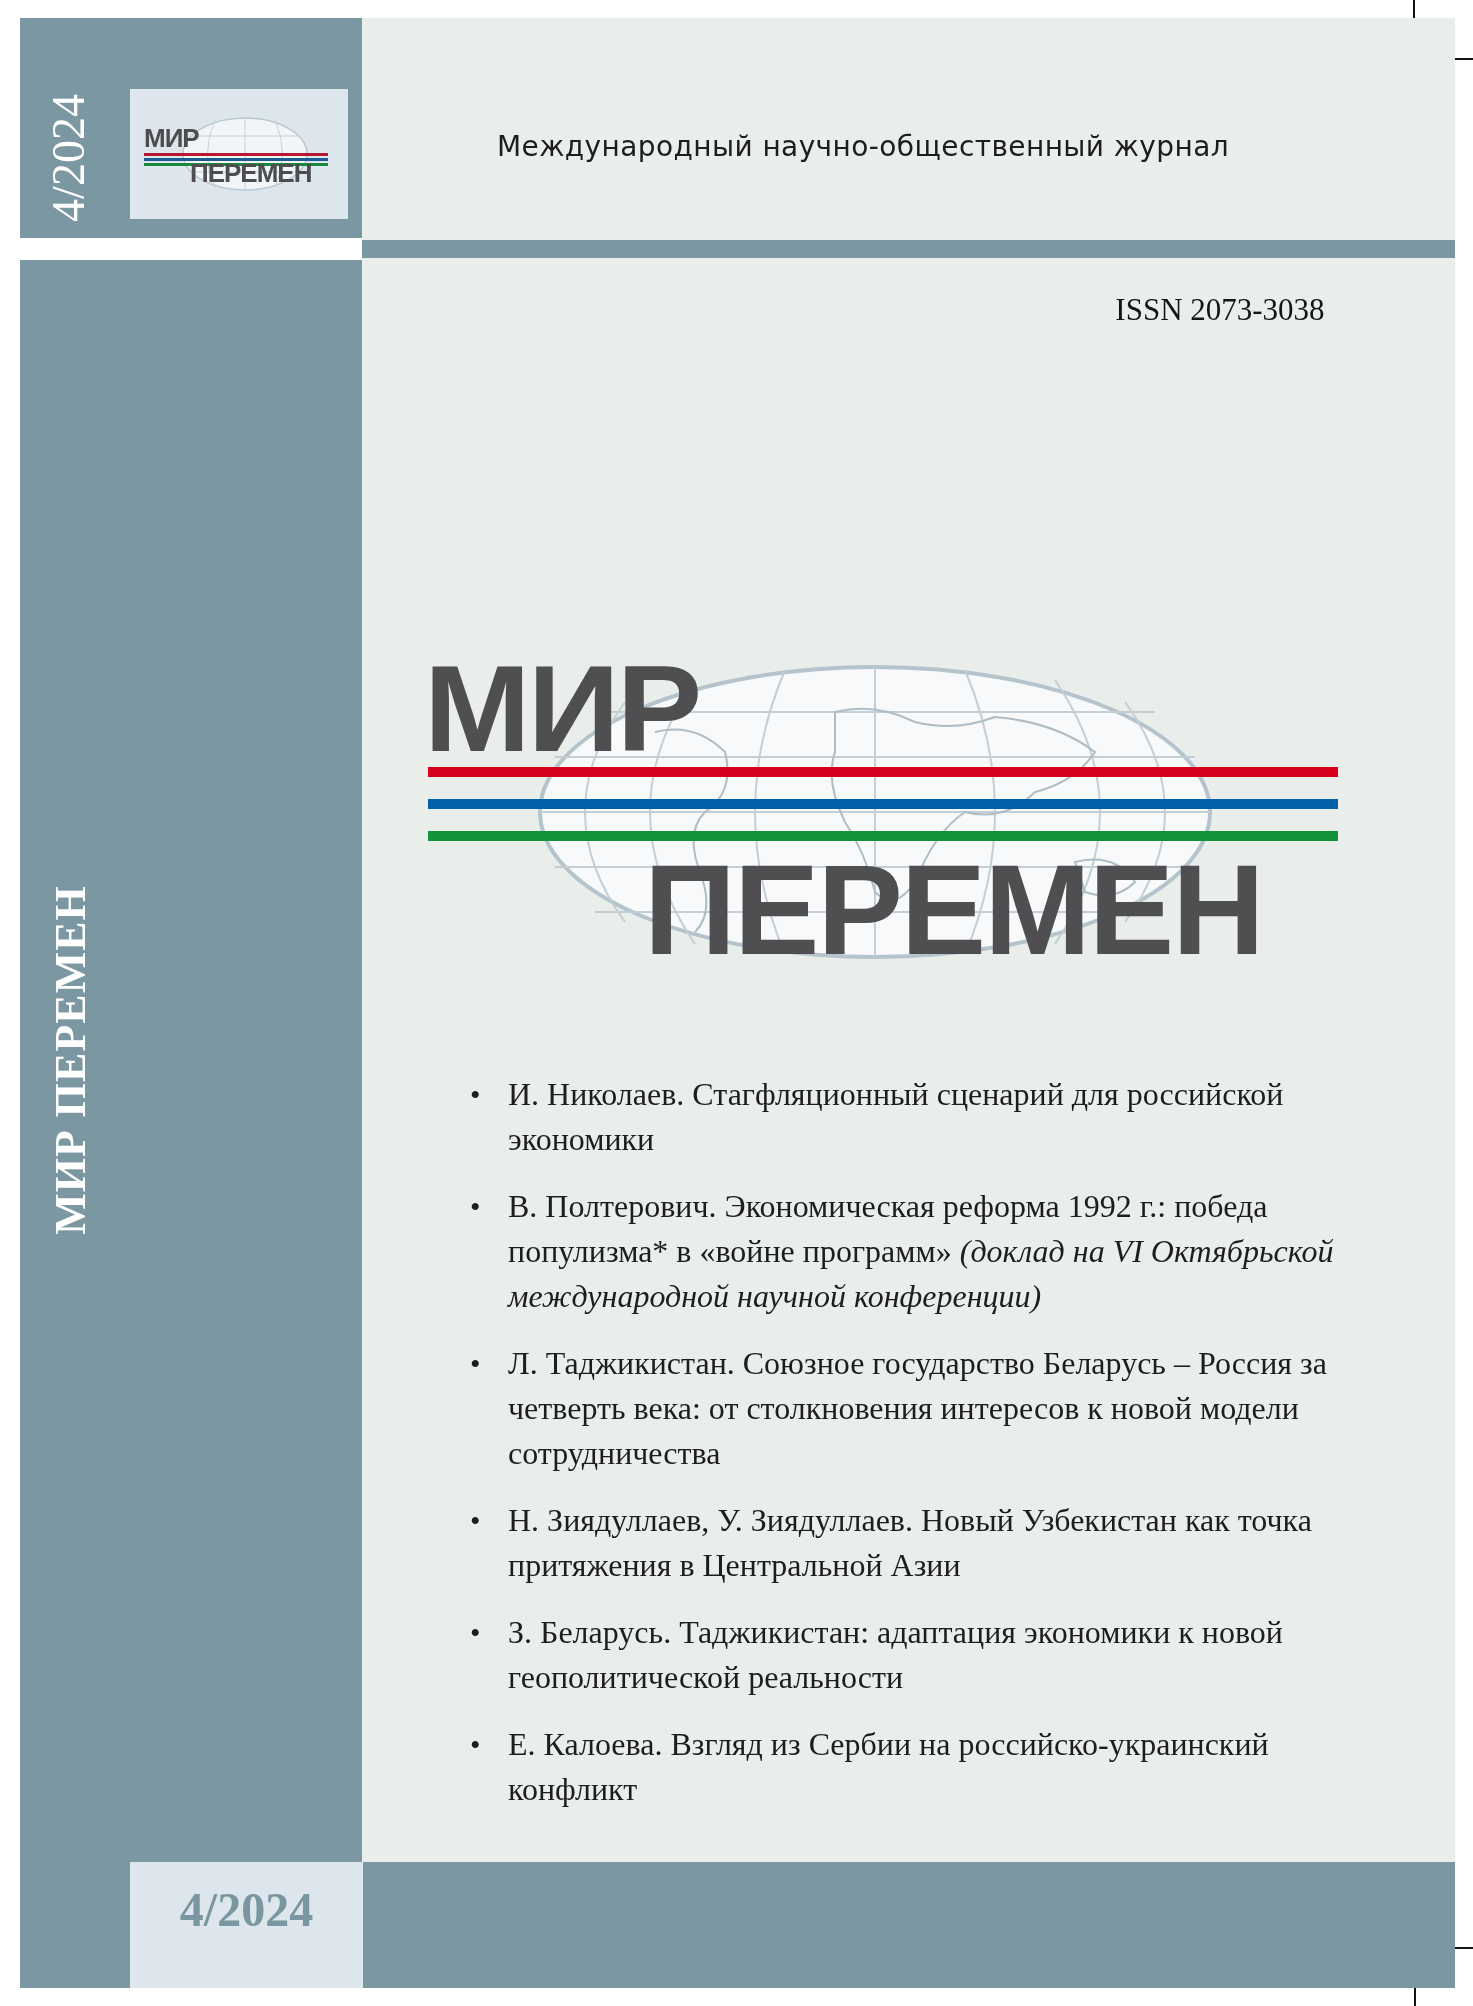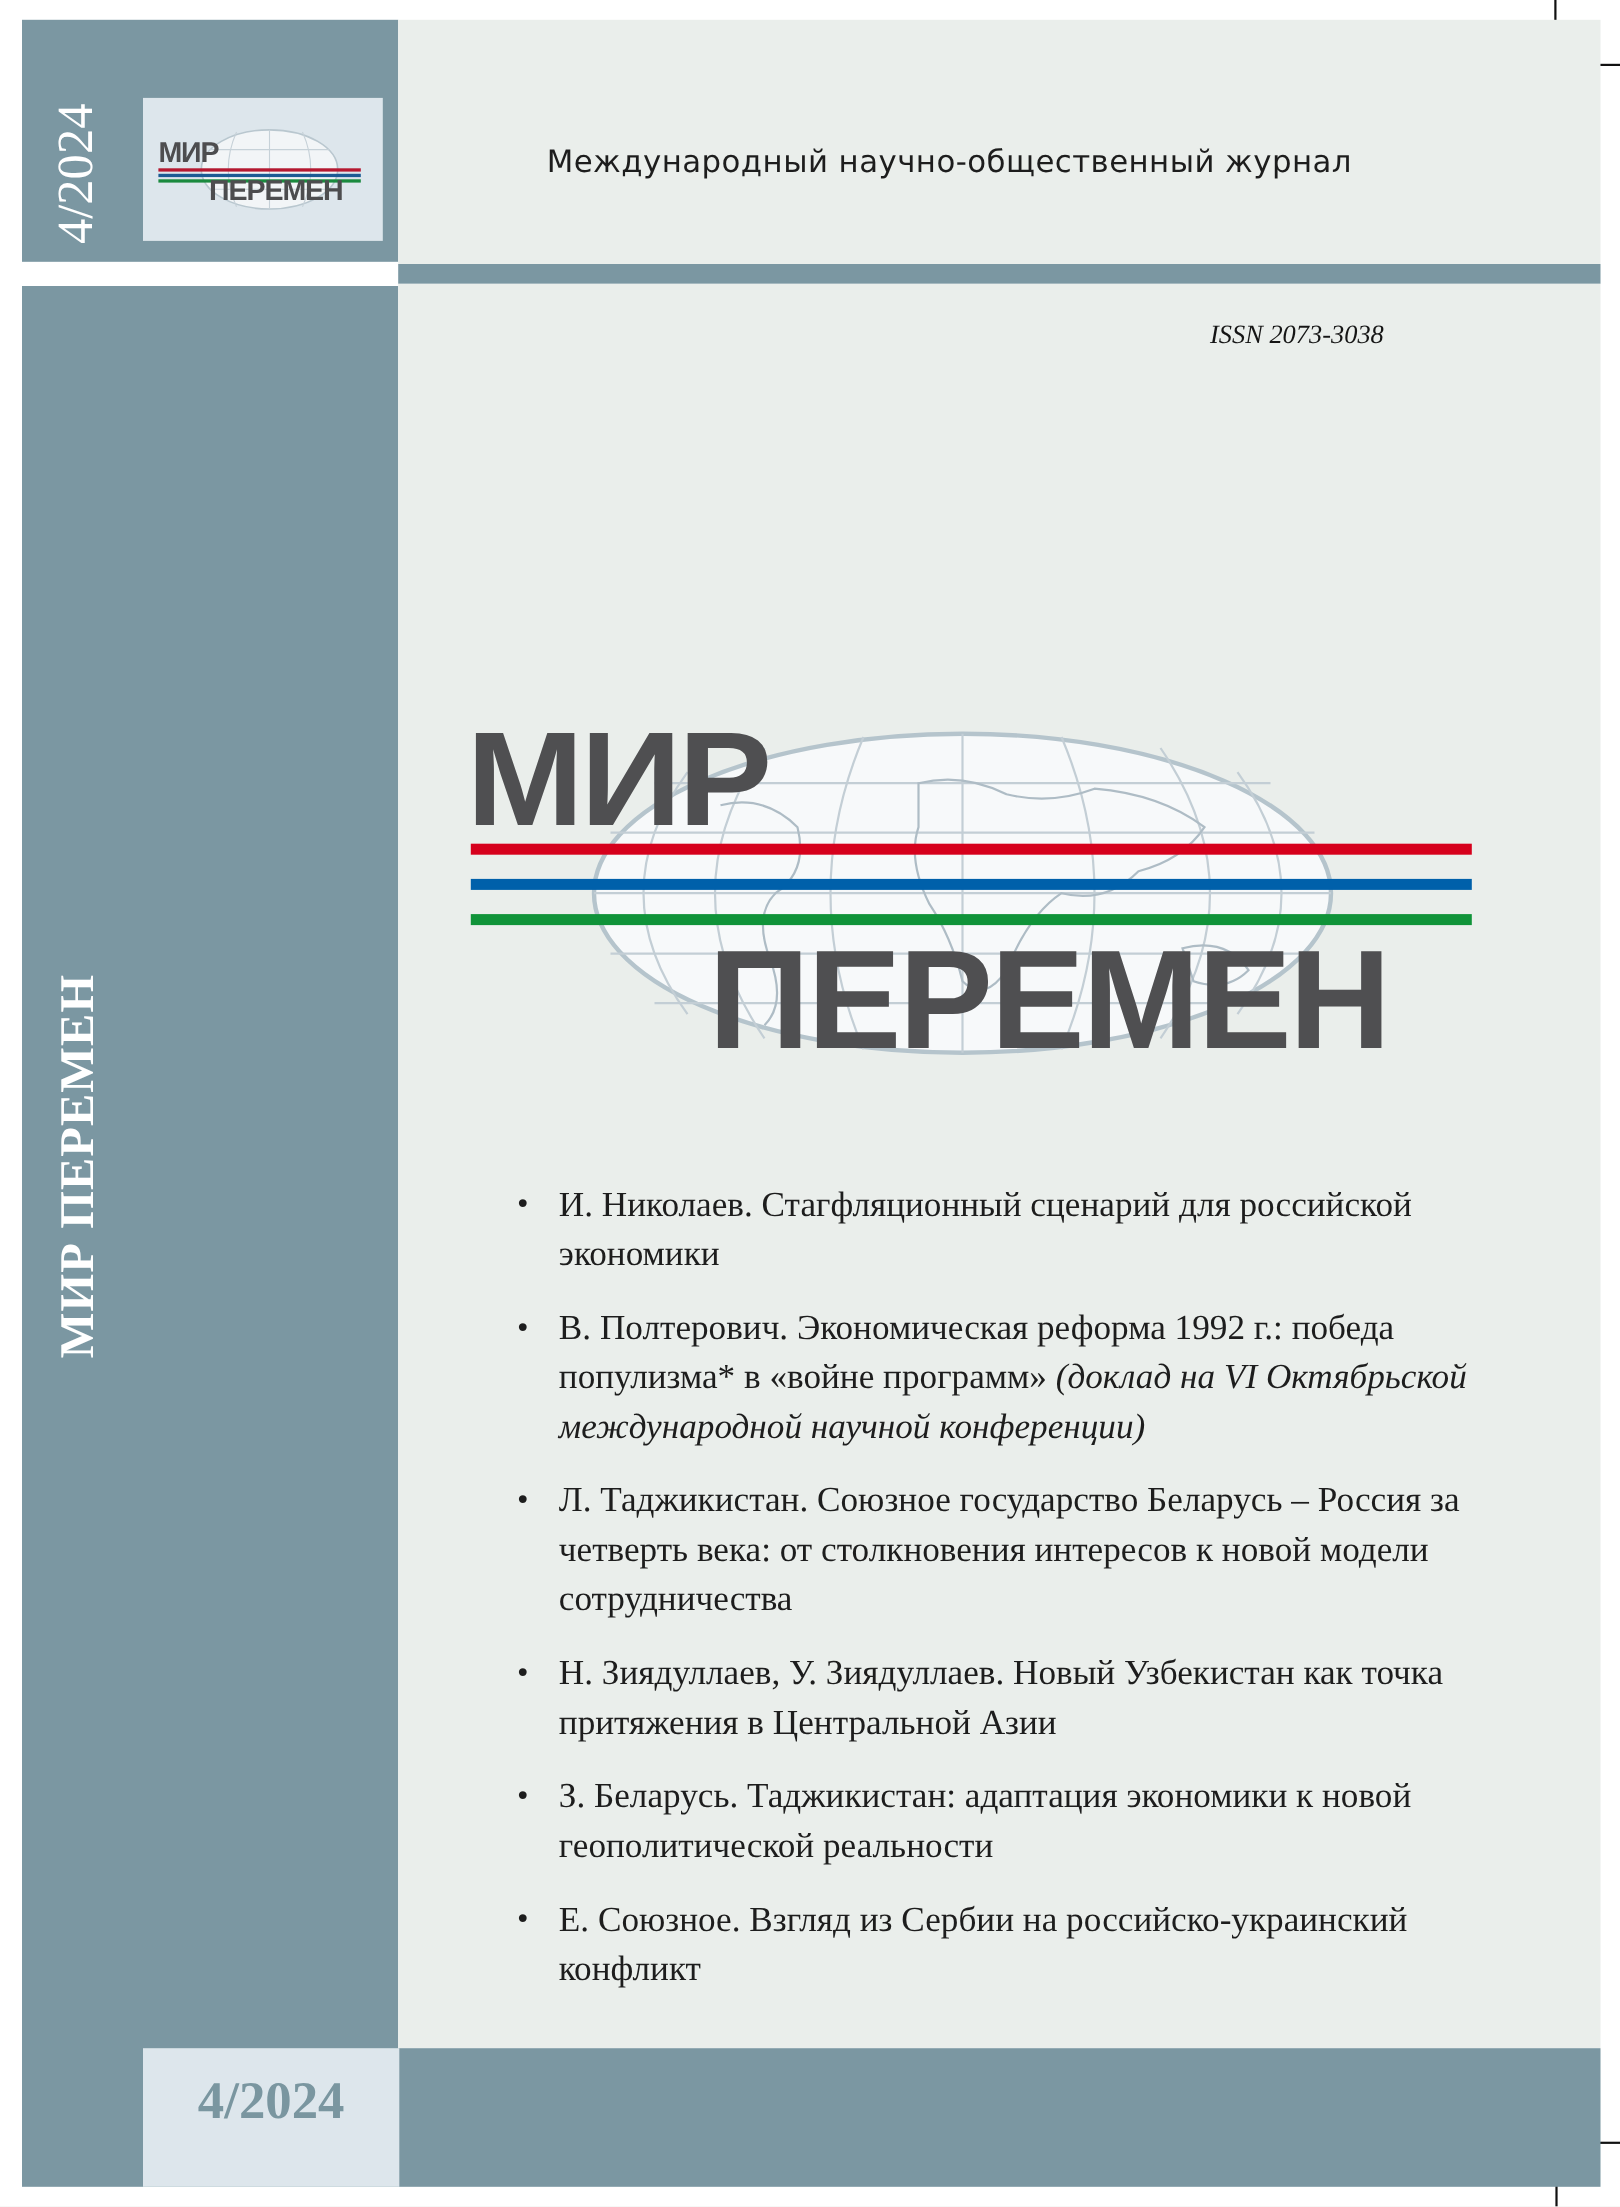--- a/index.html
+++ b/index.html
@@ -9,21 +9,21 @@
   .gray { background:#7b97a2; }
   .light { background:#eaeeeb; }
   .pale { background:#dde6ec; }
 
   
   .mark { position:absolute; background:#111; }
 
   
   .subtitle { left:483px; top:130px; width:850px; font-family:"DejaVu Sans", sans-serif; font-size:28px;
               color:#1d1d1d; letter-spacing:0.4px; font-weight:normal; white-space:nowrap;margin-left:14px; }
-  .issn { left:1100px; top:292px; width:240px; text-align:left; font-size:24px; color:#151515; white-space:nowrap;font-style:italic; }
+  .issn { left:1100px; top:292px; width:240px; text-align:center; font-size:31px; color:#151515; white-space:nowrap; }
 
   .vert-issue { left:40px; top:88px; width:56px; height:140px; }
   .vert-issue span { position:absolute; left:50%; top:50%; transform:translate(-50%,-50%) rotate(-90deg);
                      color:#ffffff; font-size:46px; white-space:nowrap; font-style:normal; }
   .spine { left:40px; top:820px; width:60px; height:480px; }
   .spine span { position:absolute; left:50%; top:50%; transform:translate(-50%,-50%) rotate(-90deg);
                 color:#ffffff; font-size:44px; font-weight:bold; white-space:nowrap; letter-spacing:1px; }
 
   
   .mini-logo { left:130px; top:89px; width:218px; height:130px; }
@@ -133,19 +133,19 @@
   <div class="article">
     <span class="bullet">•</span>
     <span class="author">Н. Зиядуллаев, У. Зиядуллаев.</span><span> Новый Узбекистан как точка притяжения в Центральной Азии</span>
   </div>
   <div class="article">
     <span class="bullet">•</span>
     <span class="author">З. Беларусь.</span><span> Таджикистан: адаптация экономики к новой геополитической реальности</span>
   </div>
   <div class="article">
     <span class="bullet">•</span>
-    <span class="author">Е. Союзное.</span><span> Взгляд из Сербии на российско-украинский конфликт</span>
+    <span class="author">Е. Калоева.</span><span> Взгляд из Сербии на российско-украинский конфликт</span>
   </div>
 </div>
 
 <div class="abs pale bottom-issue">
   <span>4/2024</span>
 </div>
 
 </body></html>

